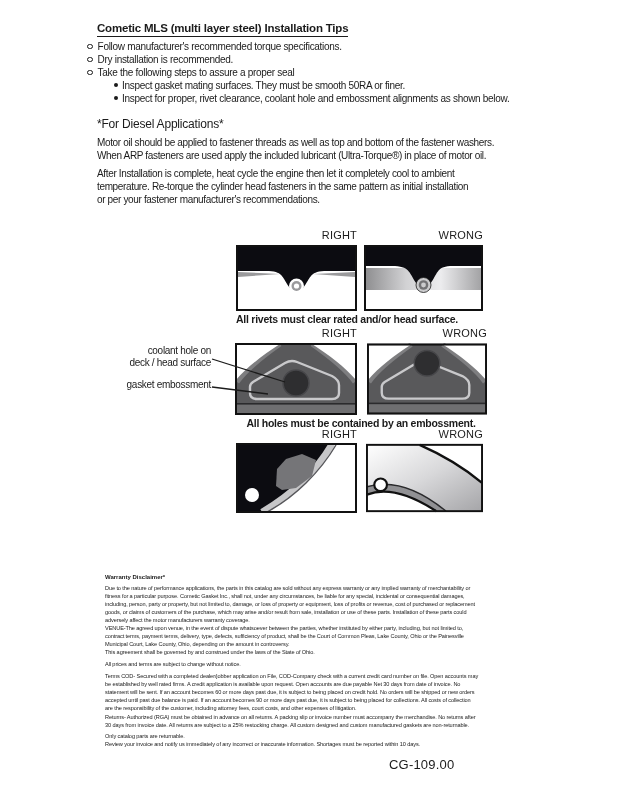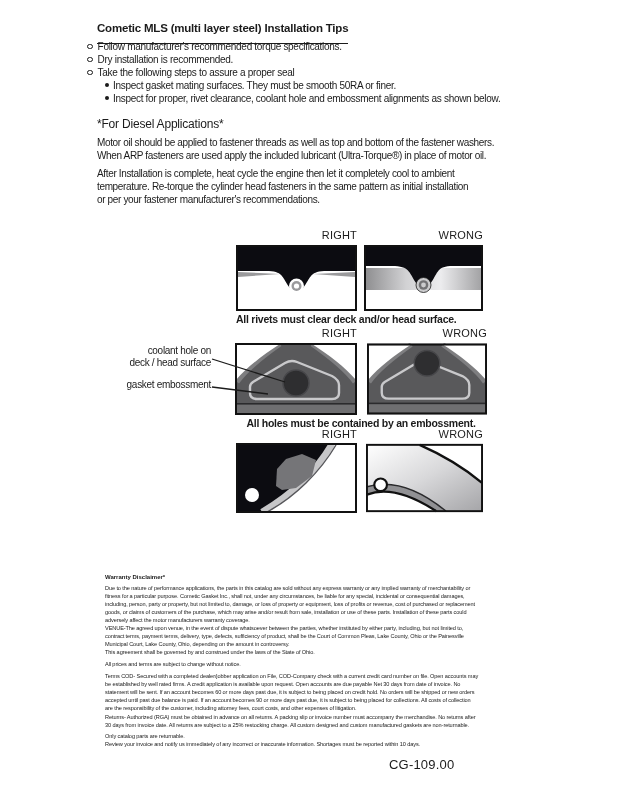--- a/index.html
+++ b/index.html
@@ -1,25 +1,25 @@
 <!DOCTYPE html>
 <html><head>
 <meta charset="utf-8">
 <style>
   html,body{margin:0;padding:0;background:#fff;}
   .page{position:relative;width:618px;height:800px;background:#ffffff;overflow:hidden;
         font-family:"Liberation Sans", sans-serif;color:#1b1b1b;}
 
   .title{position:absolute;left:97px;top:22px;font-size:11.5px;font-weight:bold;letter-spacing:-0.2px;
-         border-bottom:1.6px solid #1b1b1b;padding-bottom:9px;}
+         border-bottom:1.6px solid #1b1b1b;padding-bottom:2px;}
 
   .bullets{position:absolute;left:87px;top:40px;font-size:10px;letter-spacing:-0.3px;line-height:13px;width:480px;}
   .brow{display:flex;align-items:flex-start;}
   .bdot{flex:none;width:3.6px;height:3.6px;border:1px solid #1b1b1b;border-radius:50%;margin:3.8px 5px 0 0;}
-  .sub{margin-left:18px;}
+  .sub{margin-left:27px;}
   .sdot{flex:none;width:4px;height:4px;background:#1b1b1b;border-radius:50%;margin:4px 4px 0 0;}
 
   .diesel-h{position:absolute;left:97px;top:117px;font-size:12px;font-weight:normal;letter-spacing:-0.2px;}
   .para{position:absolute;left:97px;width:475px;font-size:10px;letter-spacing:-0.35px;line-height:13px;white-space:pre-line;}
   .p1{top:136px;} .p2{top:167px;} .p3{top:208px;}
 
   .dlabel{position:absolute;font-size:11px;font-weight:normal;letter-spacing:0.2px;text-align:right;}
   .panel{position:absolute;}
   .cap{position:absolute;font-size:10.5px;font-weight:bold;letter-spacing:-0.25px;line-height:13px;white-space:pre-line;}
 
@@ -95,21 +95,21 @@
     <rect x="0" y="0" width="119" height="66" fill="#ffffff"></rect>
     <rect x="2" y="23" width="115" height="22" fill="url(#gWedge)"></rect>
     <rect x="2" y="45" width="115" height="19" fill="#ffffff"></rect>
     <path d="M1,1 H118 V21 H86 C72,22 74,29 66,39 Q59.5,52 53,39 C45,29 47,22 31,21 H1 Z" fill="#0c0c11"></path>
     <circle cx="59.5" cy="40" r="7.5" fill="#cbcbcd" stroke="#1b1b1b" stroke-width="0.8"></circle>
     <circle cx="59.5" cy="40" r="4.8" fill="#727274"></circle>
     <circle cx="59.5" cy="40" r="2.4" fill="#cbcbcd"></circle>
     <rect x="1" y="1" width="117" height="64" fill="none" stroke="#111111" stroke-width="2"></rect>
   </svg>
 
-  <div class="cap" style="left:236px;top:313px;">All rivets must clear deck and/or head surface.</div>
+  <div class="cap" style="left:236px;top:313px;">All rivets must clear rated and/or head surface.</div>
 
   <div class="dlabel" style="left:235px;top:327px;width:122px;">RIGHT</div>
   <div class="dlabel" style="left:367px;top:327px;width:120px;">WRONG</div>
 
   <div class="r2lab" style="top:345px;">coolant hole on
 deck / head surface</div>
   <div class="r2lab" style="top:379px;">gasket embossment</div>
 
   <svg class="panel" style="left:235px;top:343px;" width="122" height="72" viewBox="0 0 122 72">
     <rect x="0" y="0" width="122" height="72" fill="#59595b"></rect>

